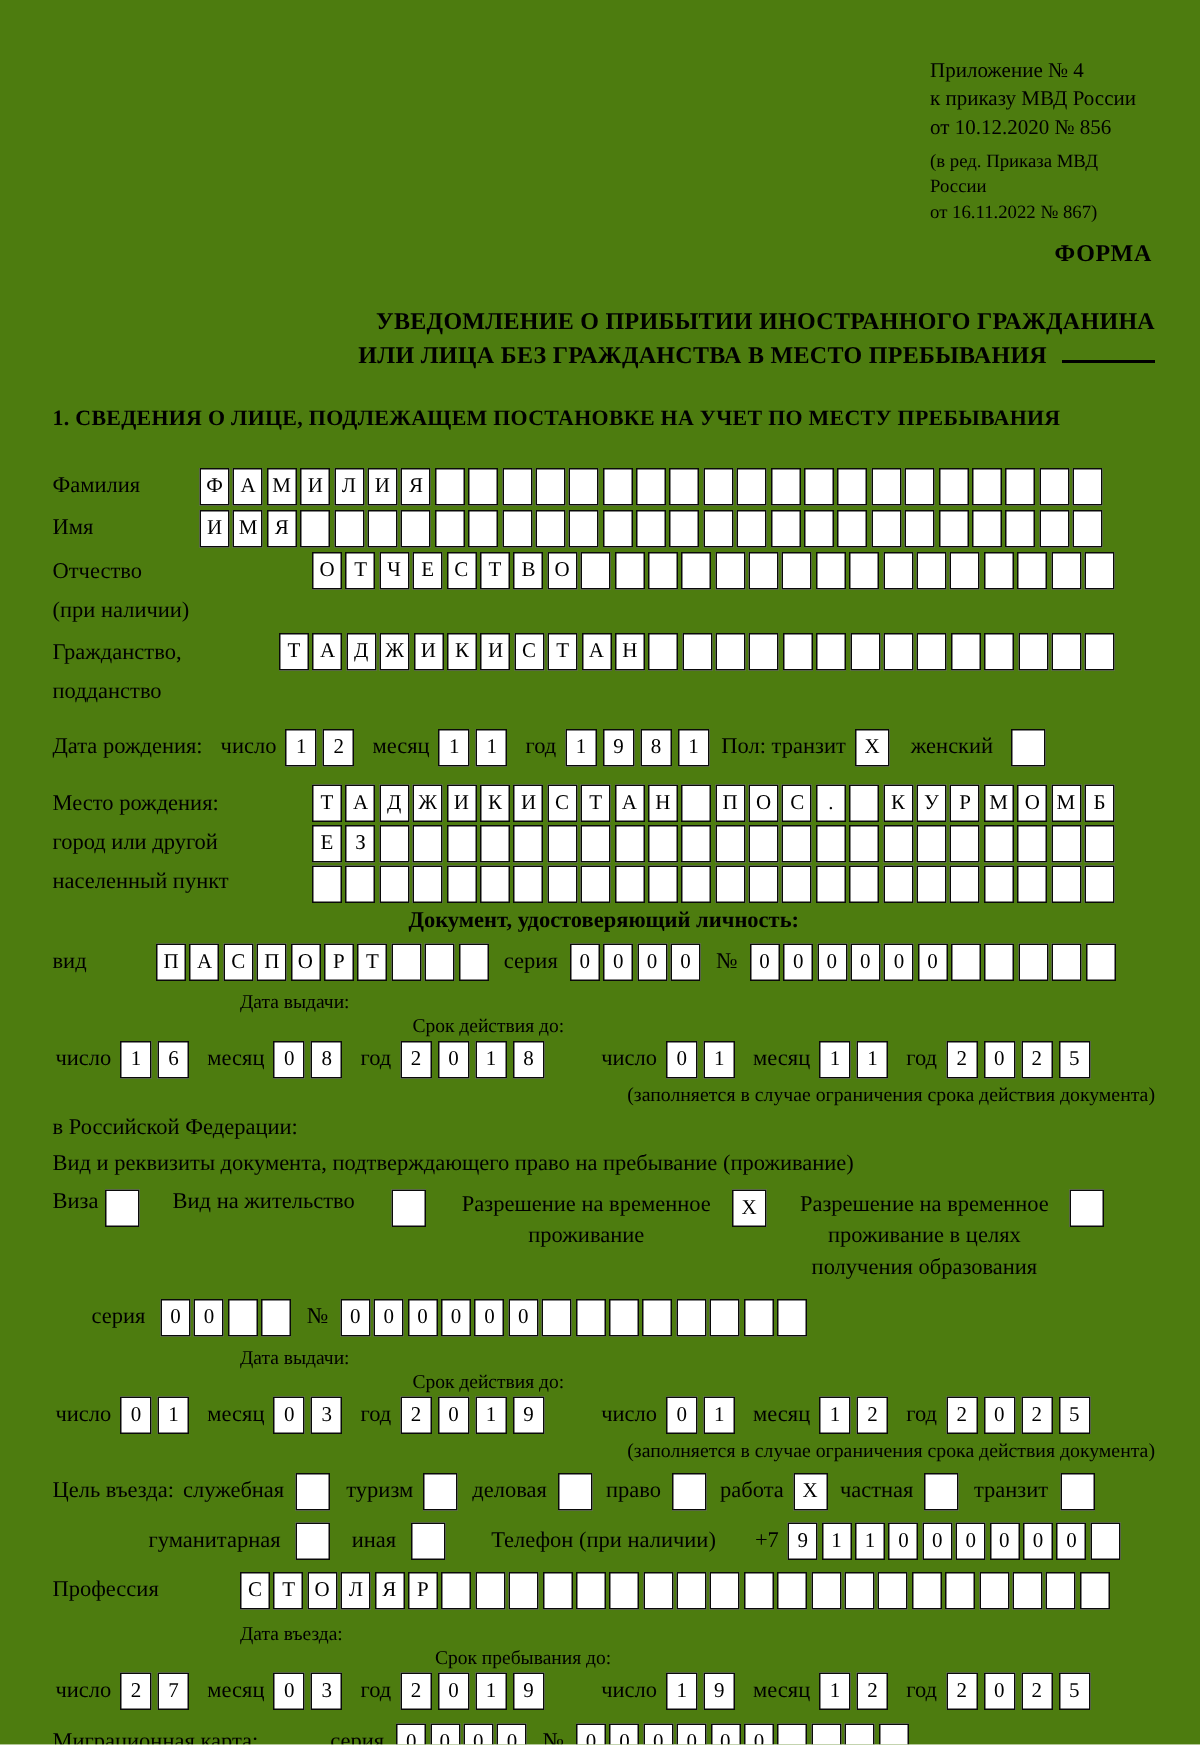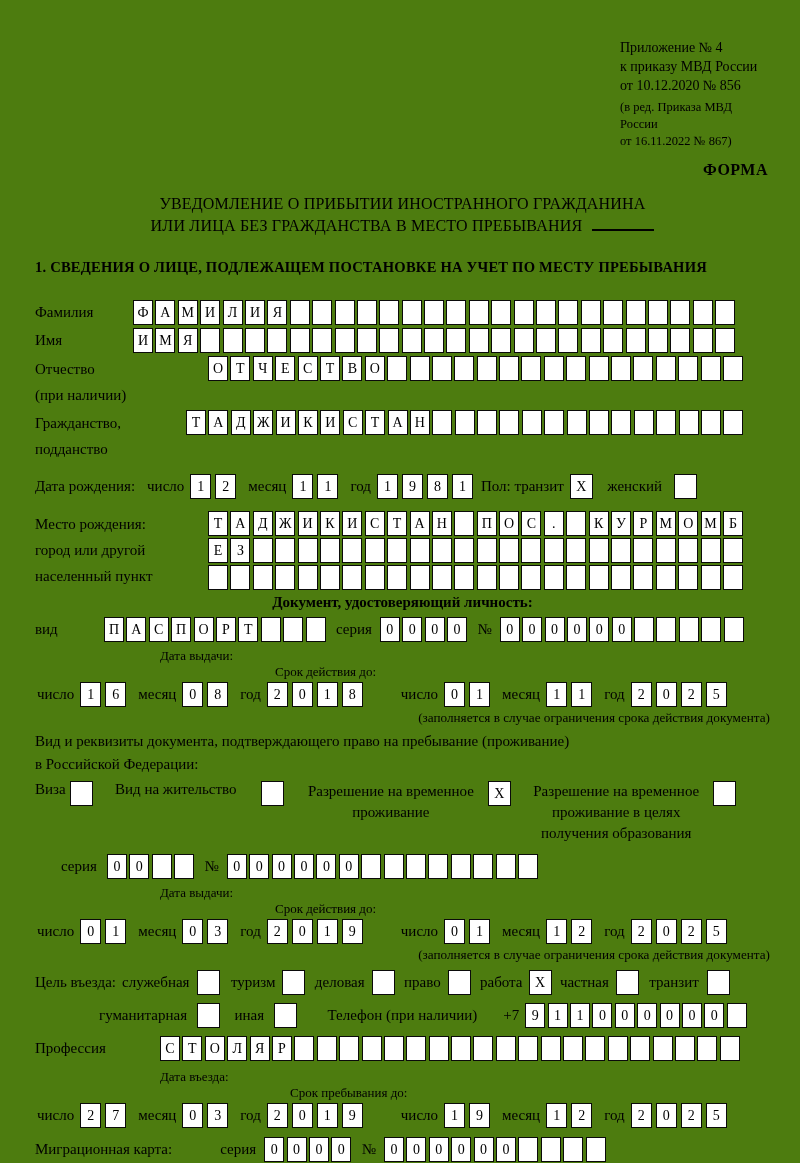--- a/index.html
+++ b/index.html
@@ -9,21 +9,21 @@
     font-family:"Liberation Serif","DejaVu Serif",serif;
     font-size:15px; overflow:hidden;
     padding:38px 30px 0 35px;
   }
   
   .hdr{margin-left:585px; line-height:19px; font-size:14px;}
   .hdr .amend{font-size:12.5px; line-height:17px;}
   .hdr .amend.first{margin-top:4px;}
   .forma{text-align:right; font-weight:bold; font-size:16px; margin-top:11px; padding-right:2px; letter-spacing:.5px;}
   
-  .title{text-align:center; font-weight:normal; font-size:16px; line-height:22px; margin-top:14px; letter-spacing:.2px;}
+  .title{text-align:right; font-weight:bold; font-size:16px; line-height:22px; margin-top:25px; letter-spacing:.2px;}
   .uline{display:inline-block; width:62px; border-bottom:2px solid #000; margin-left:10px; height:14px;}
   .sect{font-weight:bold; font-size:14.6px; margin-top:22px; letter-spacing:.2px;}
   
   .frow{display:flex; align-items:center; position:relative;}
   .frow.top{align-items:flex-start;}
   .lbl{flex:none;}
   .lblcol{flex:none; line-height:26px;}
   .rowscol .boxes{margin-bottom:2px;}
   
   .boxes{display:flex; flex:none;}
@@ -389,22 +389,22 @@
     <div class="boxes dgr">
         <span class="cb">2</span>
         <span class="cb">0</span>
         <span class="cb">2</span>
         <span class="cb">5</span>
       </div>
   </div>
 
   <div class="note">(заполняется в случае ограничения срока действия документа)</div>
 
+  <div style="margin-top:6px">в Российской Федерации:</div>
   <div style="margin-top:7px">Вид и реквизиты документа, подтверждающего право на пребывание (проживание)</div>
-  <div style="margin-top:6px">в Российской Федерации:</div>
 
   <div class="frow top" style="margin-top:8px">
     <span>Виза</span>
     <div class="boxes ckx" style="margin-left:4px">
         <span class="cb"></span>
       </div>
     <span style="margin-left:20px">Вид на жительство</span>
     <div class="boxes ckx" style="margin-left:24px">
         <span class="cb"></span>
       </div>

